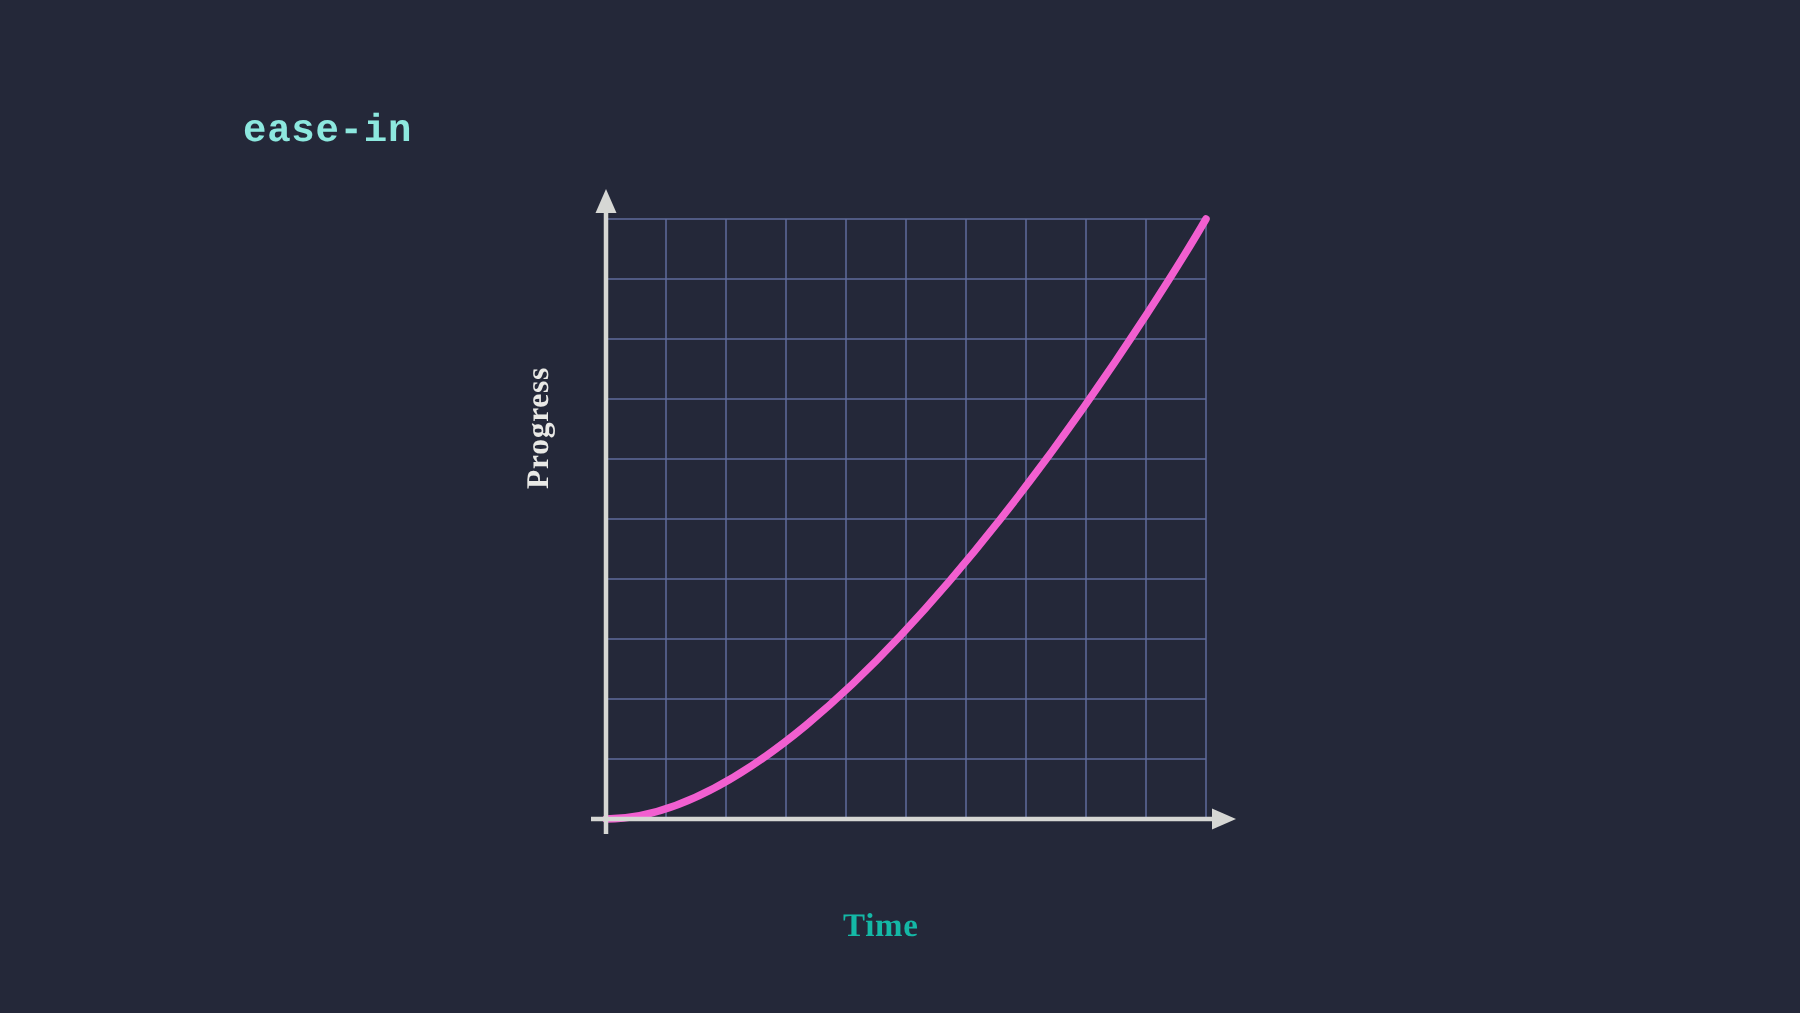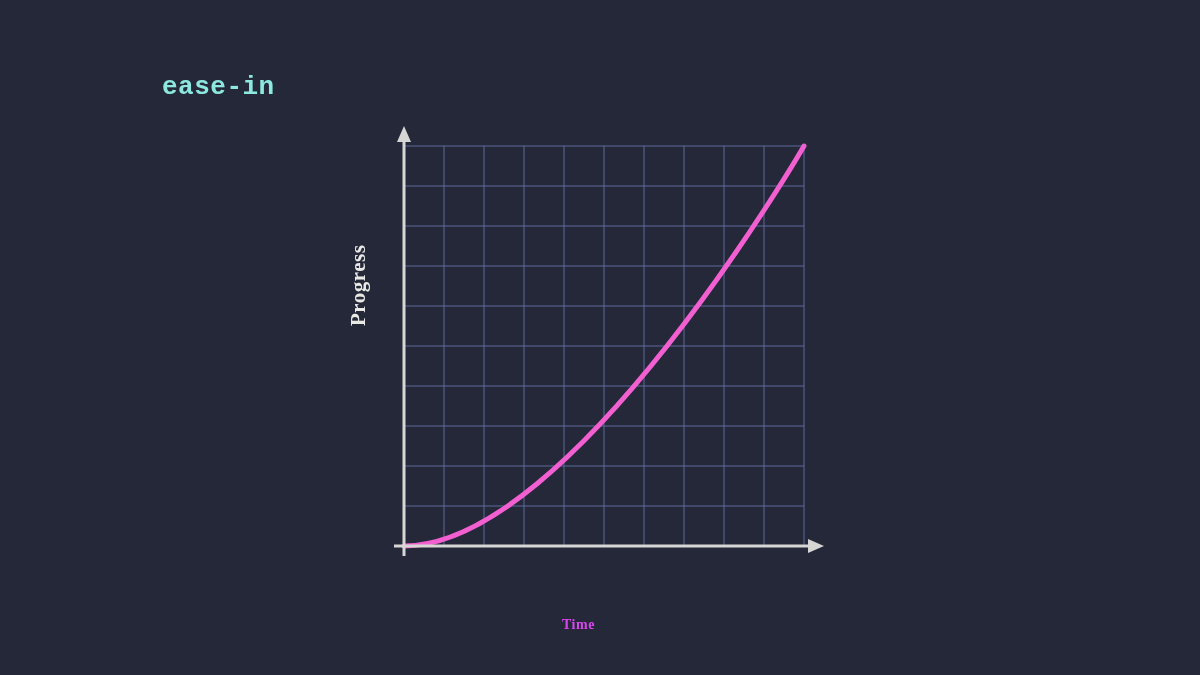--- a/index.html
+++ b/index.html
@@ -40,25 +40,25 @@
     font-size: 21px;
     transform: rotate(-90deg);
     transform-origin: left top;
     font-style: italic;
     letter-spacing: 0.5px;
   }
   .ylabel span { font-style: normal; }
   .xlabel {
     position: absolute;
     left: 562px;
-    top: 617px;
-    color: #d946ef;
+    top: 604px;
+    color: #14b8a6;
     font-family: Georgia, "Times New Roman", serif;
     font-weight: bold;
-    font-size: 14px;
+    font-size: 22px;
     font-style: italic;
     letter-spacing: 0.5px;
   }
   .xlabel span { font-style: normal; }
 </style>
 </head>
 <body>
 
 <div class="wrap">
   <div class="title">ease-in</div>

